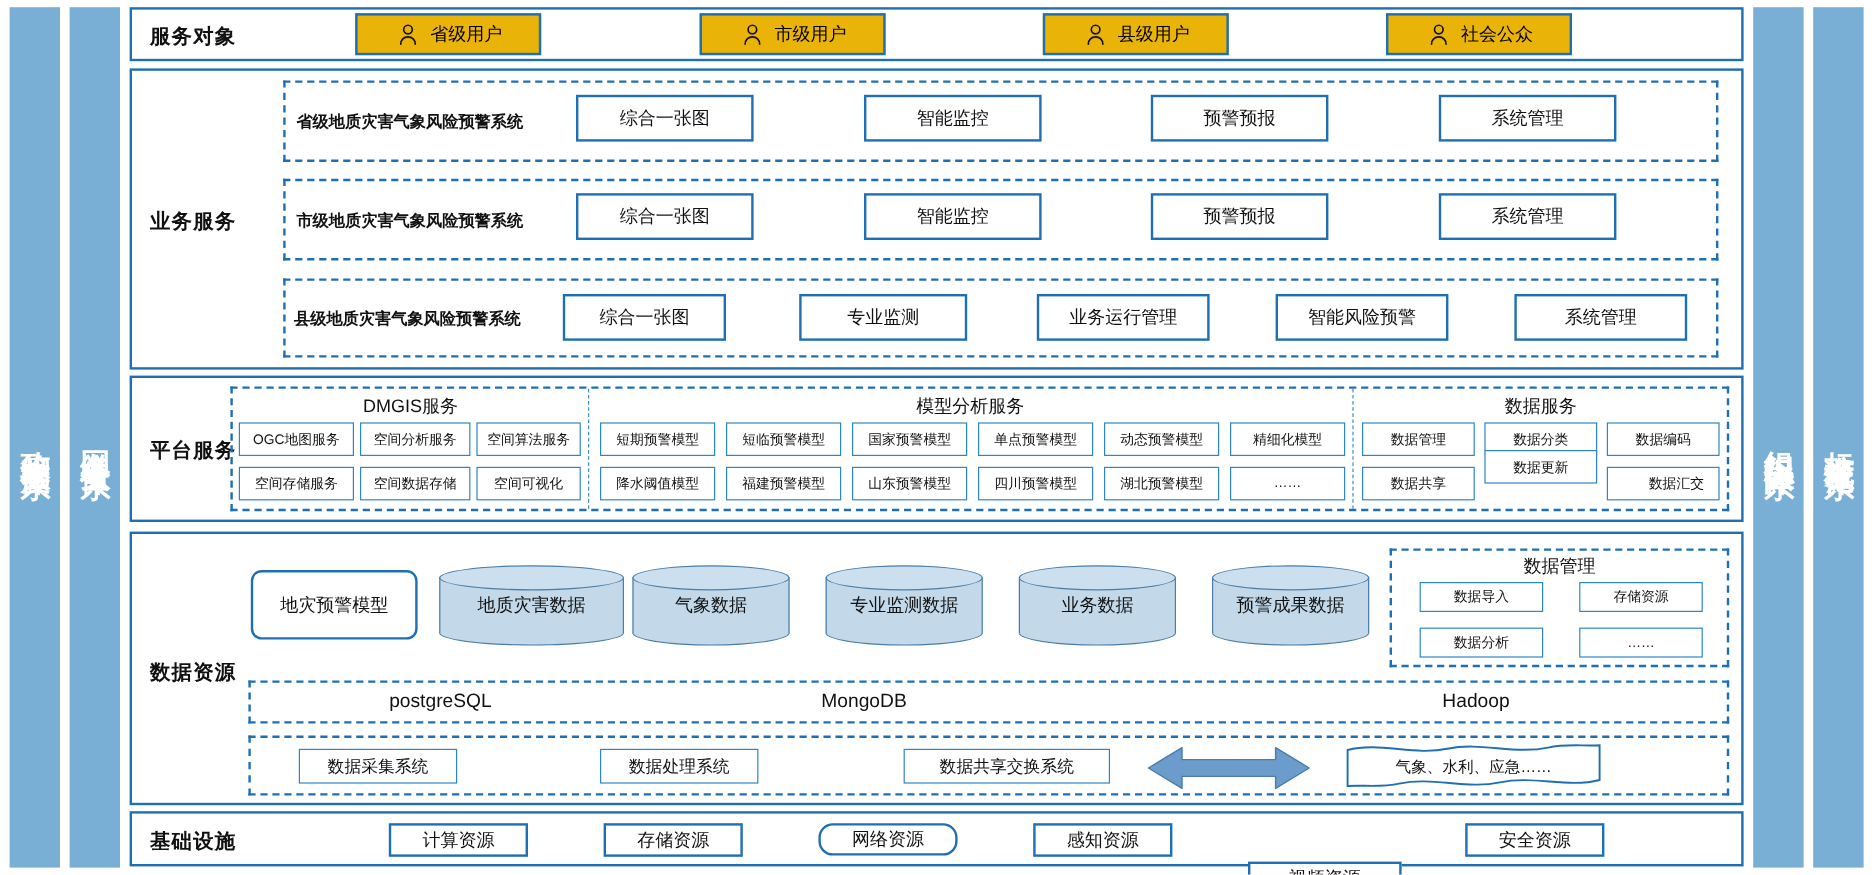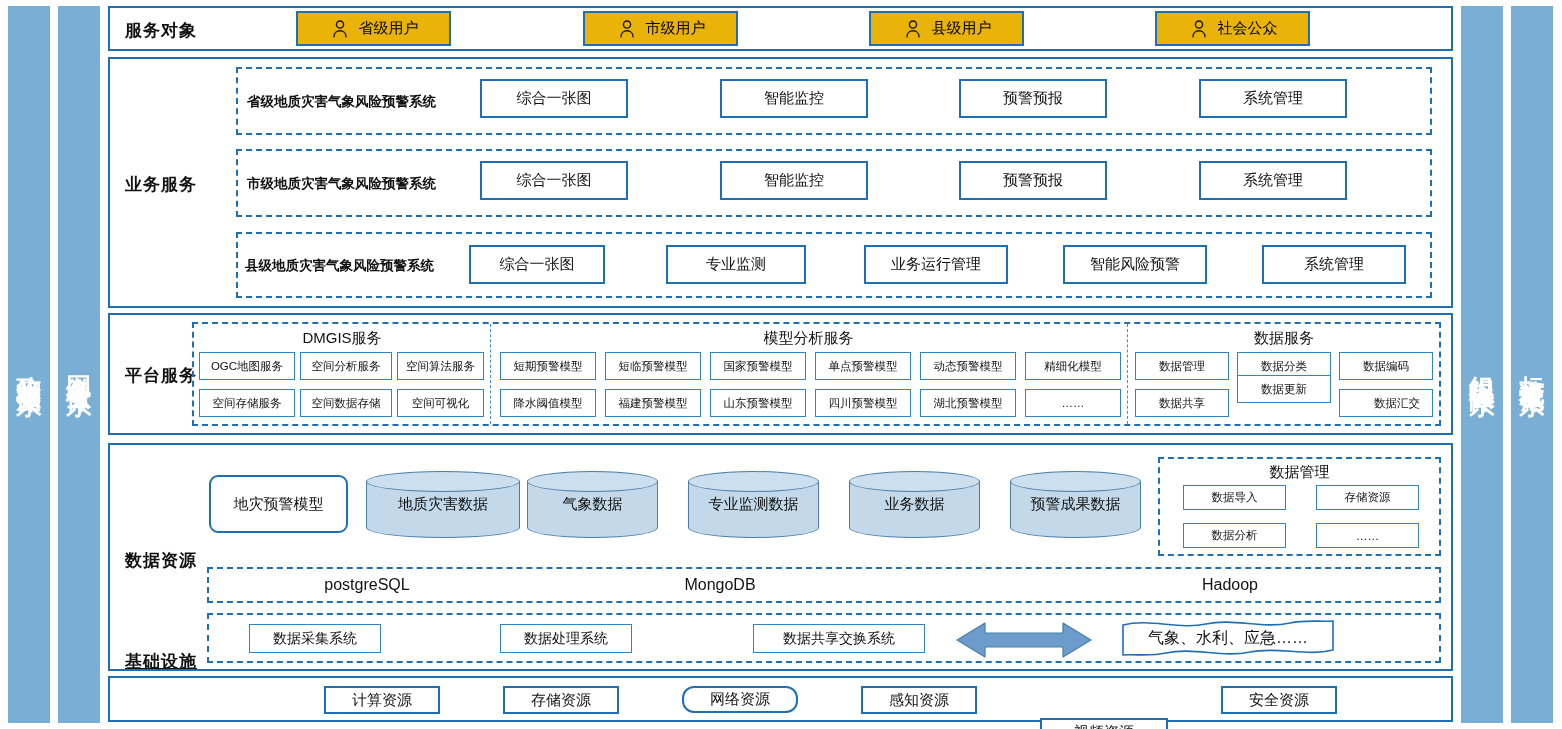--- a/index.html
+++ b/index.html
@@ -157,21 +157,21 @@
     white-space:nowrap;
     text-align:center;
   }
   
   .dblarrow{position:absolute;}
   
   .wavybox{position:absolute;}
   .wavybox .wavy-label{
     position:absolute;left:0;right:0;top:0;bottom:0;
     display:flex;align-items:center;justify-content:center;
-    font-size:16px;color:#111;white-space:nowrap;
+    font-size:13px;color:#111;white-space:nowrap;
   }
 </style>
 </head>
 <body>
 
 <div id="page">
 
   <div class="pillar" style="left:8px;top:6px;width:42px;height:717px;">
     <span>政策制度体系</span>
   </div>
@@ -345,21 +345,21 @@
 
   <div class="wavybox" style="left:1120px;top:617px;width:216px;height:43px;">
     <svg width="216" height="43" viewBox="0 0 216 43" preserveAspectRatio="none">
       <path d="M3,8 C30,1 58,13 86,7 C114,1 142,12 170,6 C186,2.5 200,5 213,4
                L213,33 C186,40 158,29 130,35 C102,41 74,30 46,36 C30,39.5 16,37 3,38 Z" fill="#ffffff" stroke="#1F6FB5" stroke-width="1.6"></path>
     </svg>
     <div class="wavy-label">气象、水利、应急……</div>
   </div>
 
   <div class="band" style="left:108px;top:676px;width:1345px;height:46px;"></div>
-  <div class="band-label" style="left:125px;top:650px;text-decoration:underline;">基础设施</div>
+  <div class="band-label" style="left:125px;top:690px;">基础设施</div>
 
   <div class="box" style="left:324px;top:686px;width:116px;height:28px;">计算资源</div>
   <div class="box" style="left:503px;top:686px;width:116px;height:28px;">存储资源</div>
   <div class="box" style="left:682px;top:686px;width:116px;height:27px;border-radius:12px;">网络资源</div>
   <div class="box" style="left:861px;top:686px;width:116px;height:28px;">感知资源</div>
   <div class="box" style="left:1040px;top:718px;width:128px;height:28px;text-align:right;">视频资源</div>
   <div class="box" style="left:1221px;top:686px;width:116px;height:28px;">安全资源</div>
 
 </div>
 

